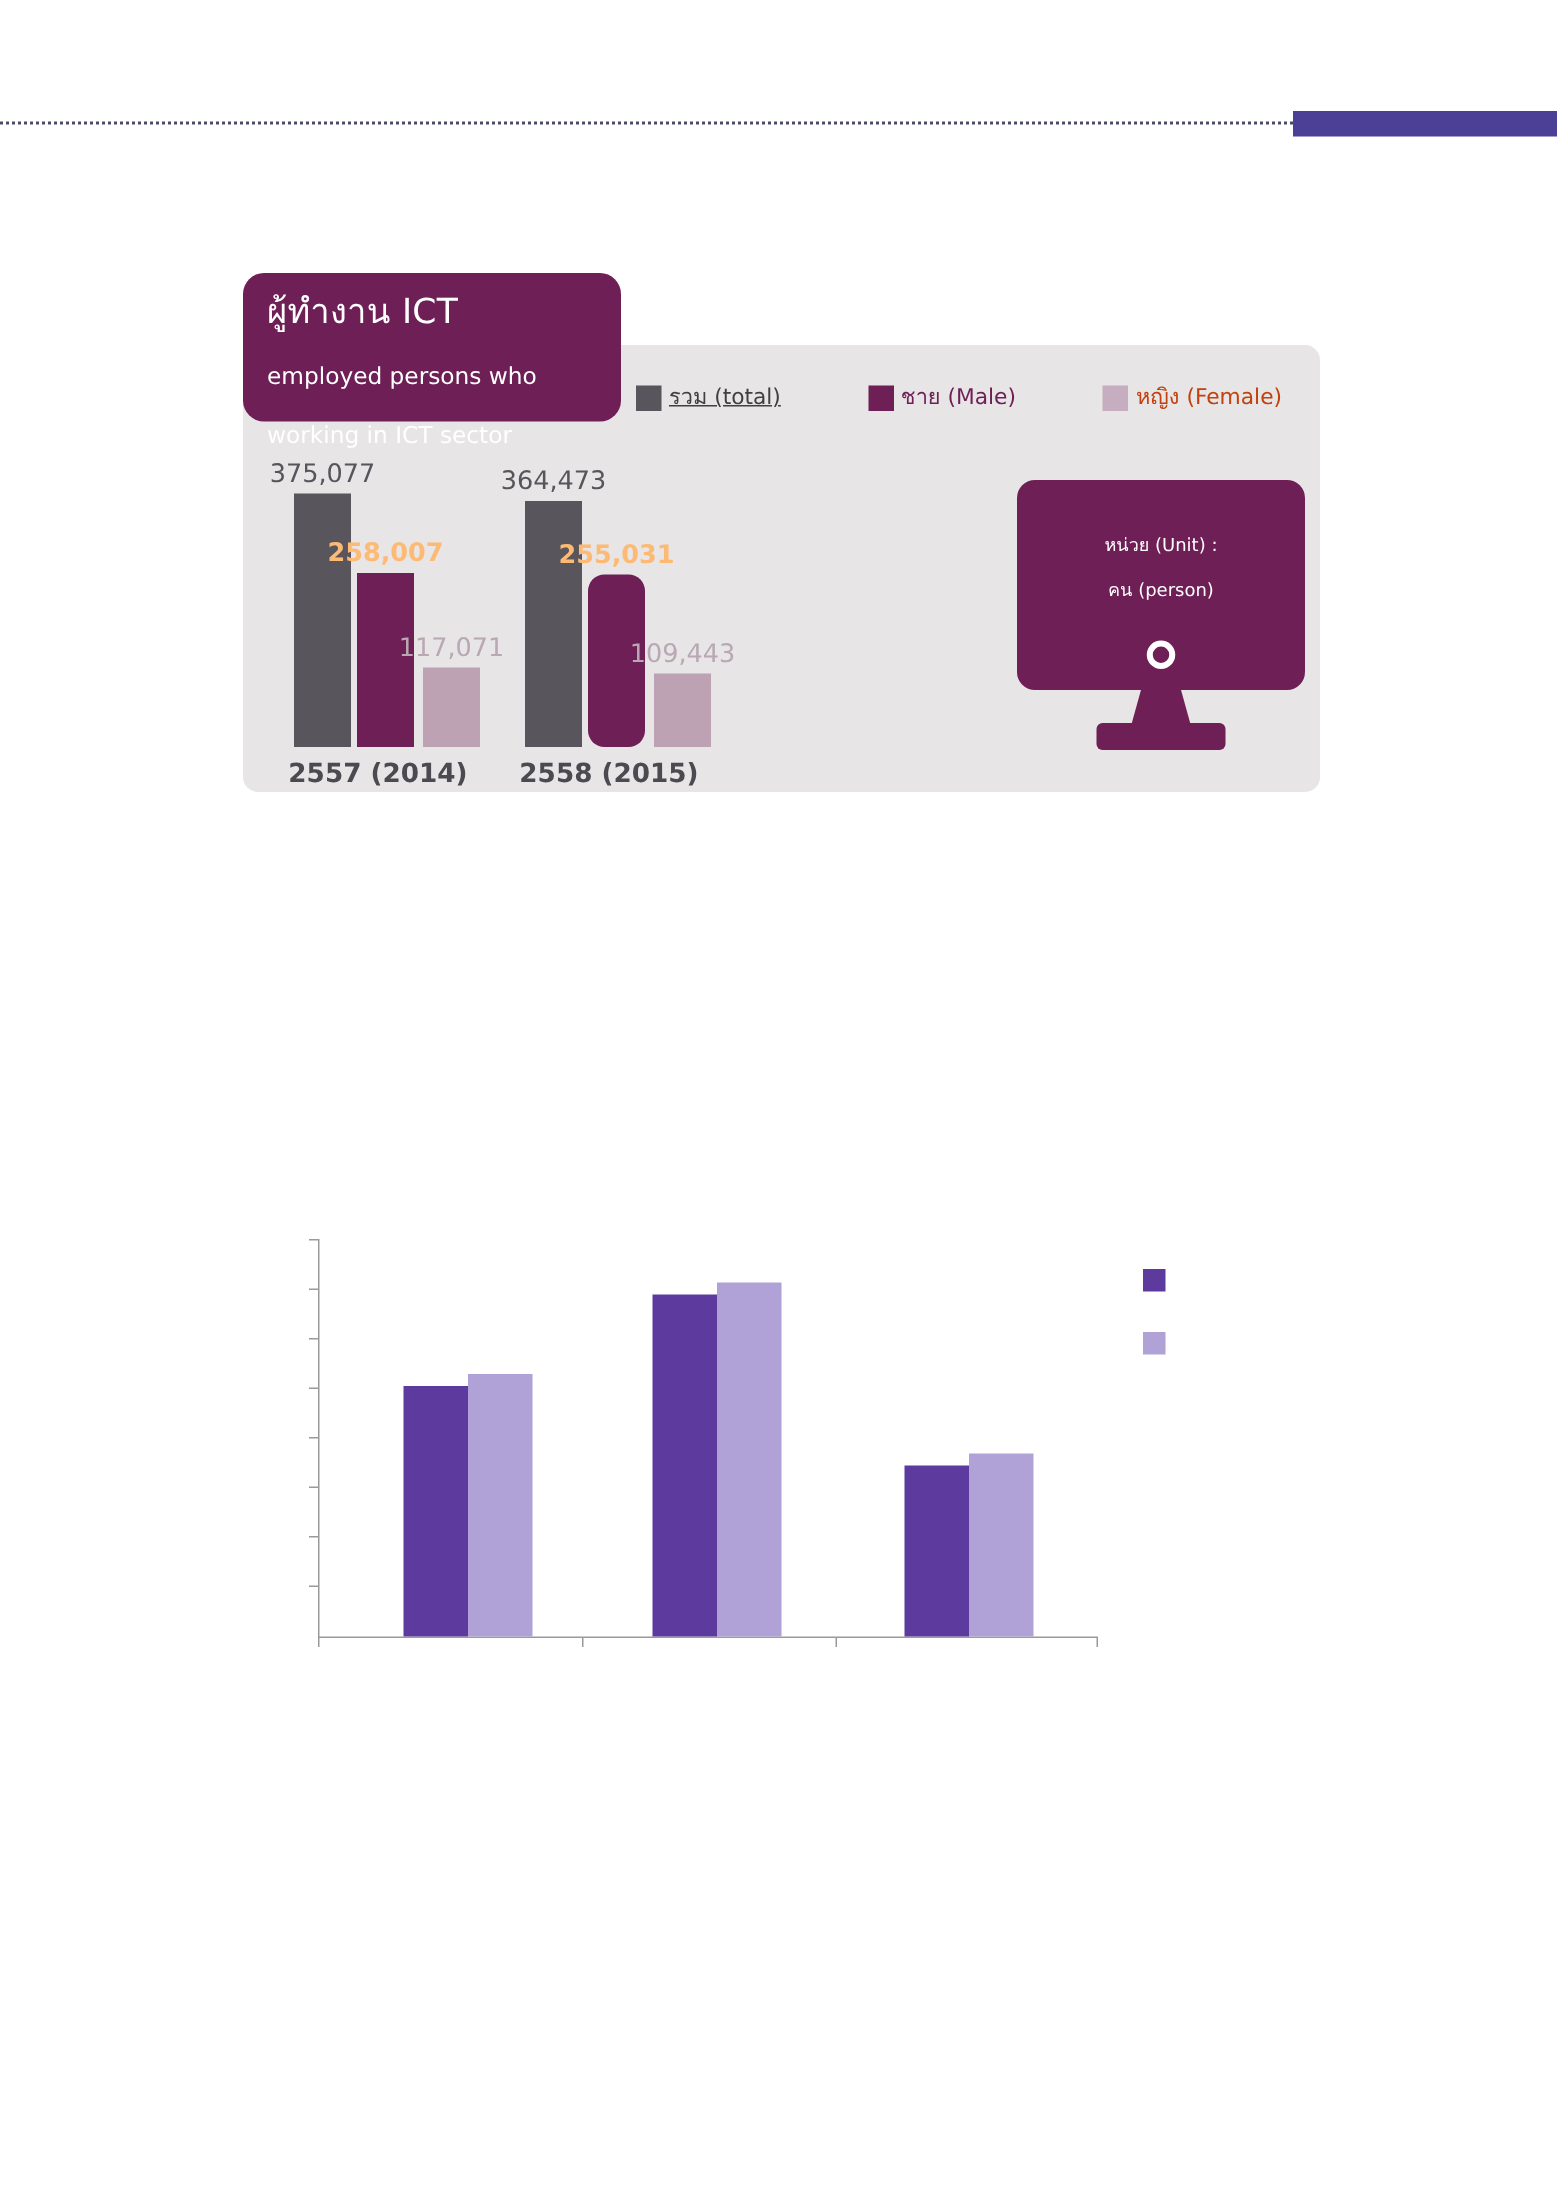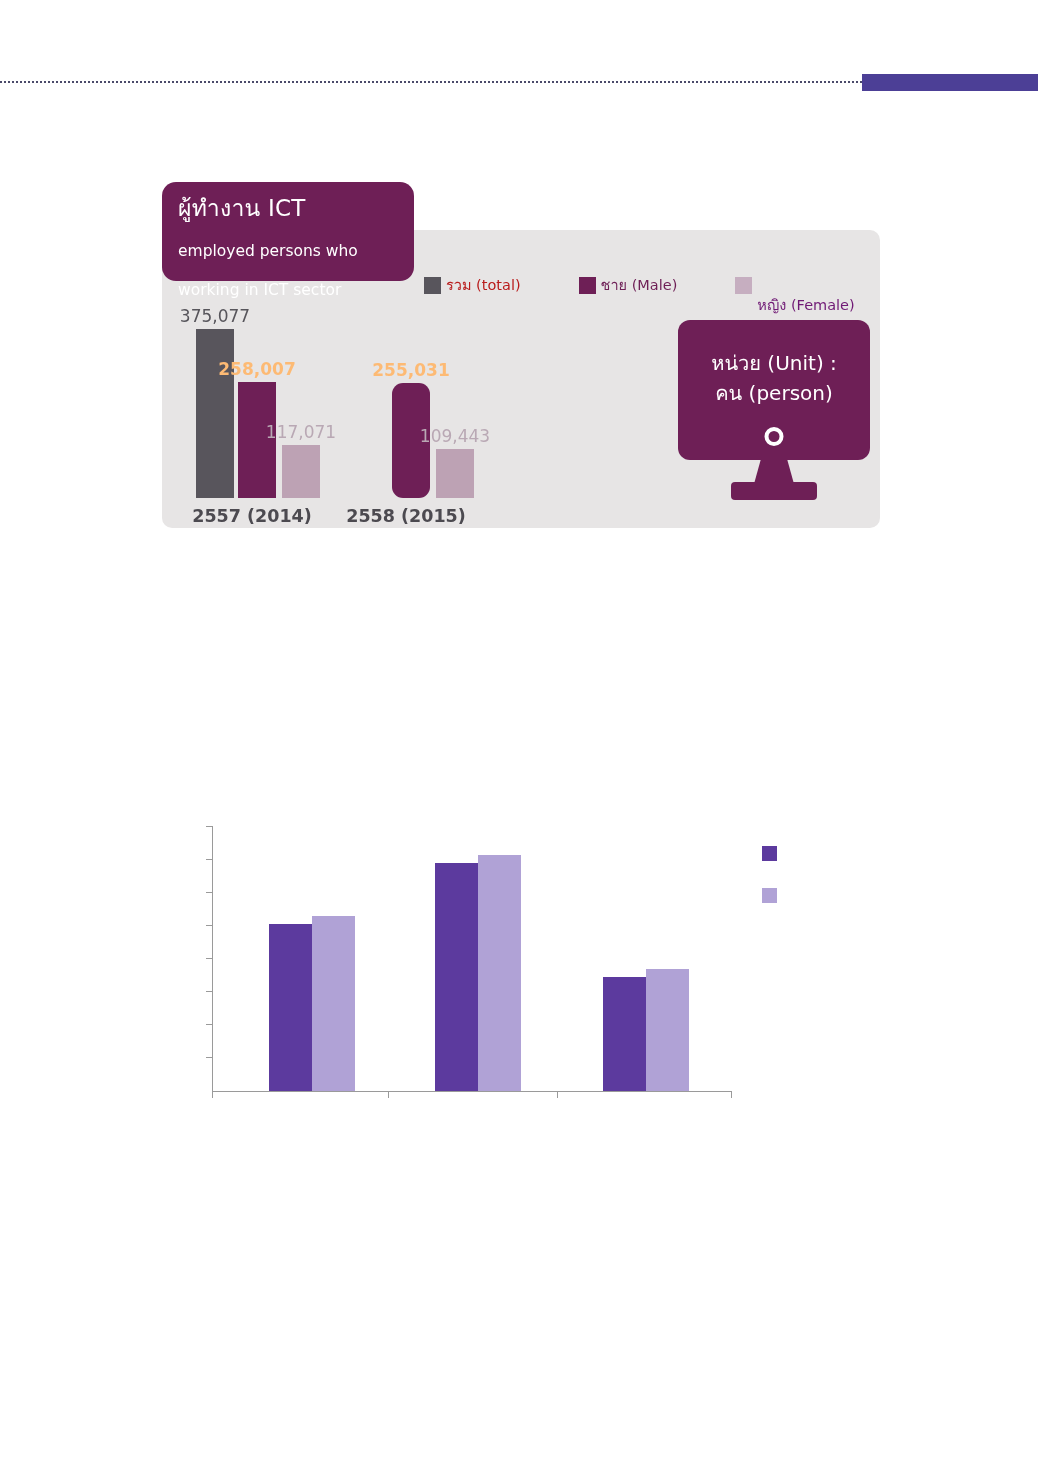--- a/index.html
+++ b/index.html
@@ -89,25 +89,25 @@
     width: 17px;
     height: 17px;
     flex: 0 0 auto;
     margin-right: 5px;
   }
   .legend-label {
     font-size: 14.5px;
     line-height: 17px;
   }
   .lg-total .legend-swatch { background: #58555c; }
-  .lg-total .legend-label  { color: #b91c1c; }
+  .lg-total .legend-label  { color: #404040; text-decoration: underline; }
   .lg-male  .legend-swatch { background: #6e1f56; }
   .lg-male  .legend-label  { color: #6e1f56; }
   .lg-female .legend-swatch { background: #c6aec0; }
-  .lg-female .legend-label  { color: #701a75; margin-top: 40px; }
+  .lg-female .legend-label  { color: #c2410c; }
 
   
   .plot {
     position: absolute;
     left: 162px;
     top: 296px;
     width: 500px;
     height: 232px;
   }
   .group {
@@ -178,21 +178,21 @@
     width: 192px;
     height: 140px;
     background: #6e1f56;
     border-radius: 12px;
     color: #ffffff;
     text-align: center;
     box-sizing: border-box;
     padding-top: 28px;
   }
   .unit-line {
-    font-size: 20px;
+    font-size: 12px;
     line-height: 30px;
     white-space: nowrap;
   }
   .unit-dot {
     position: absolute;
     left: 50%;
     transform: translateX(-50%);
     bottom: 14px;
     width: 19px;
     height: 19px;
@@ -338,20 +338,23 @@
       </div>
       <div class="bar b-female" style="height: 52.6819px; background: rgb(189, 162, 180);">
         <span class="bar-value">117,071</span>
       </div>
     </div>
     <div class="group-label">2557 (2014)</div>
   </div>
 
   <div class="group group-2558">
     <div class="bars">
+      <div class="bar b-total" style="height: 164.013px; background: rgb(88, 85, 92);">
+        <span class="bar-value">364,473</span>
+      </div>
       <div class="bar b-male" style="height: 114.764px; background: rgb(110, 31, 86); border-radius: 11px;">
         <span class="bar-value">255,031</span>
       </div>
       <div class="bar b-female" style="height: 49.2493px; background: rgb(189, 162, 180);">
         <span class="bar-value">109,443</span>
       </div>
     </div>
     <div class="group-label">2558 (2015)</div>
   </div>
 

